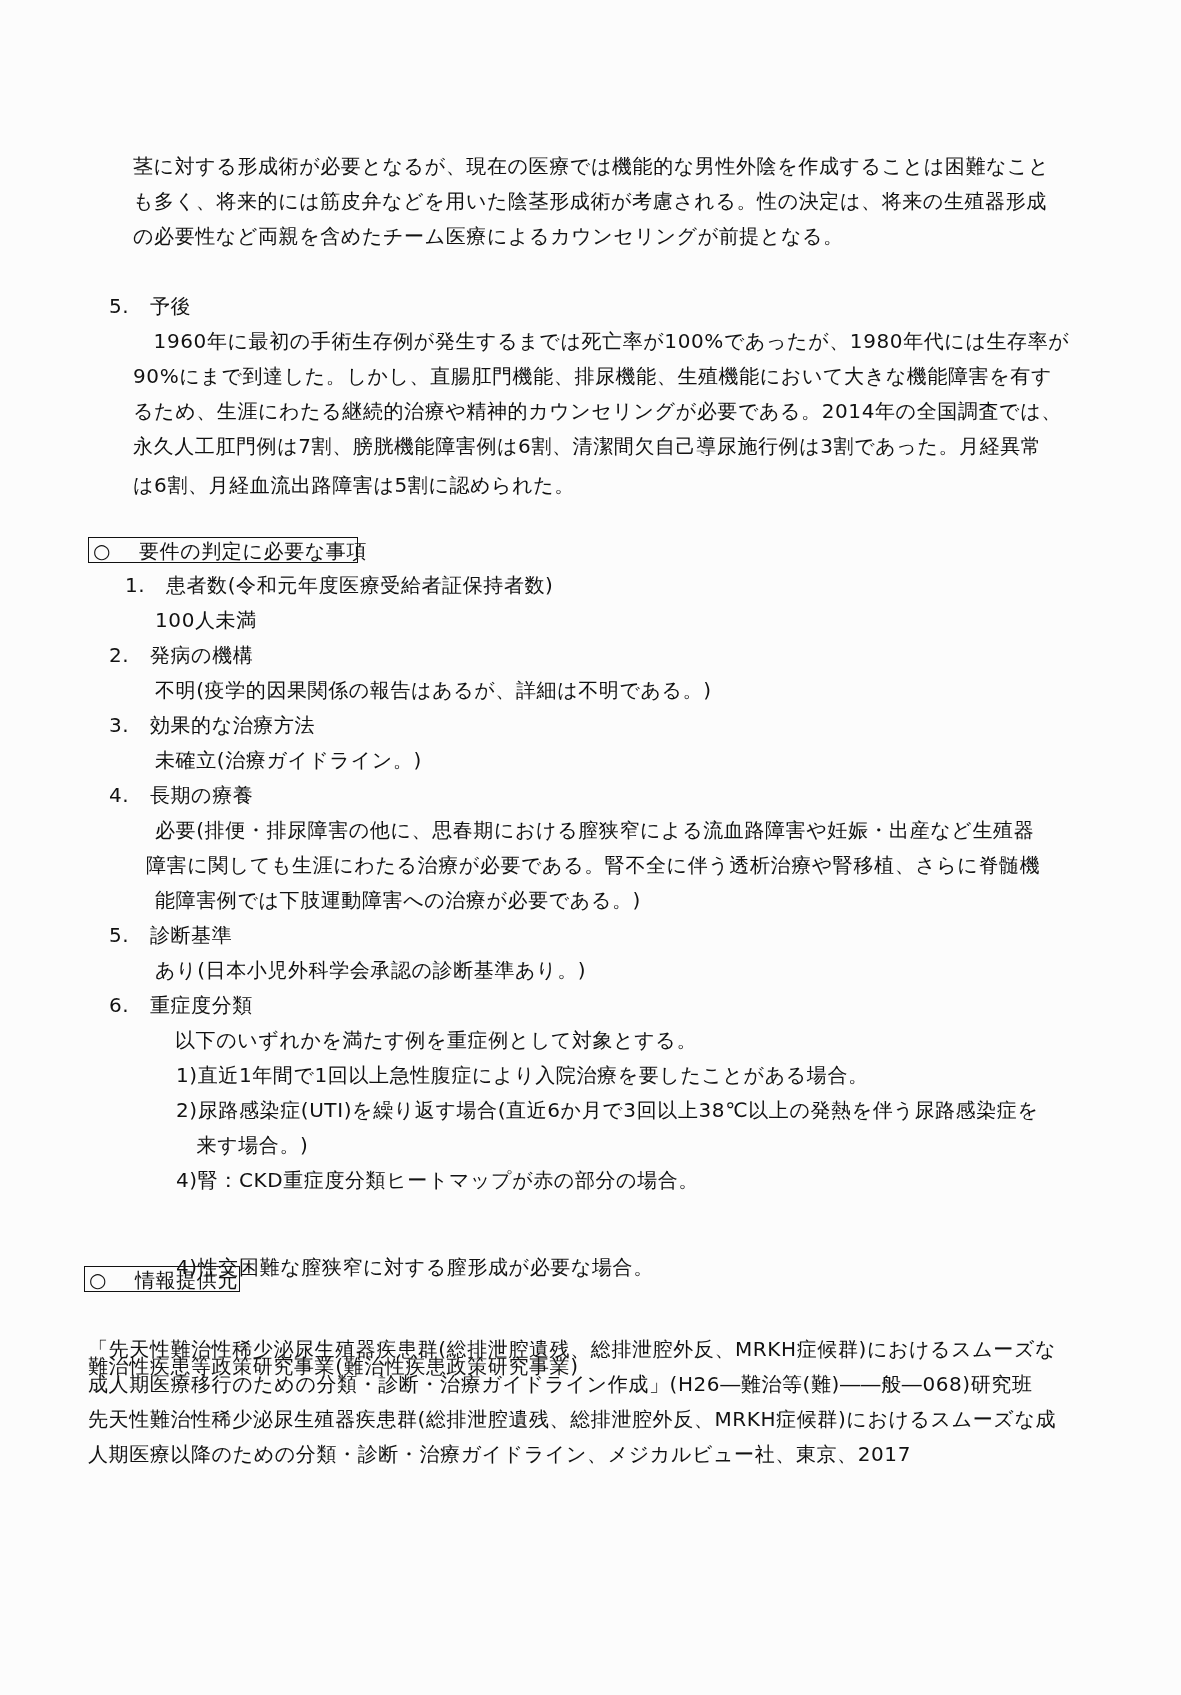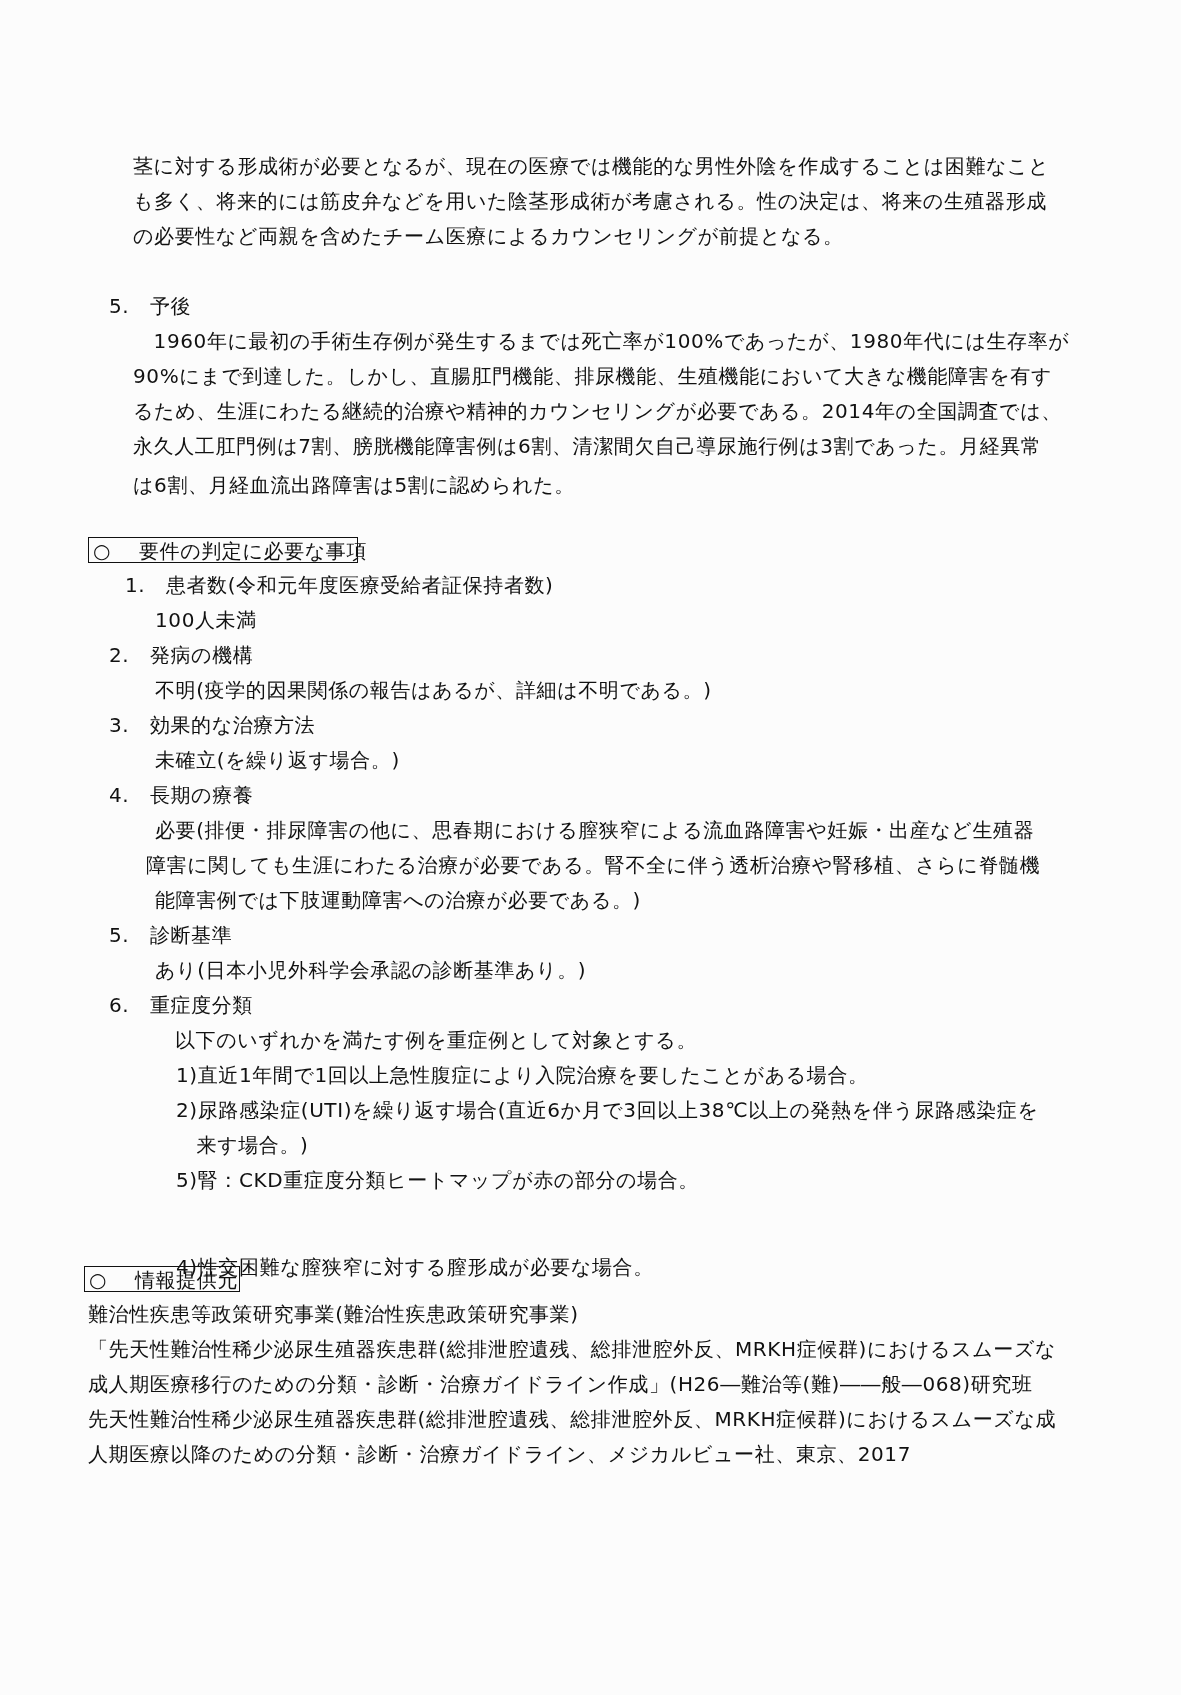--- a/index.html
+++ b/index.html
@@ -57,44 +57,44 @@
     <span class="circ">○</span><span>要件の判定に必要な事項</span>
   </div>
 
   <div class="line" style="left:125px; top:572px;">1.　患者数(令和元年度医療受給者証保持者数)</div>
   <div class="line" style="left:155px; top:607px;">100人未満</div>
 
   <div class="line" style="left:109px; top:642px;">2.　発病の機構</div>
   <div class="line" style="left:155px; top:677px;">不明(疫学的因果関係の報告はあるが、詳細は不明である。)</div>
 
   <div class="line" style="left:109px; top:712px;">3.　効果的な治療方法</div>
-  <div class="line" style="left:155px; top:747px;">未確立(を繰り返す場合。)</div>
+  <div class="line" style="left:155px; top:747px;">未確立(治療ガイドライン。)</div>
 
   <div class="line" style="left:109px; top:782px;">4.　長期の療養</div>
   <div class="line" style="left:155px; top:817px;">必要(排便・排尿障害の他に、思春期における膣狭窄による流血路障害や妊娠・出産など生殖器</div>
   <div class="line" style="left:146px; top:852px;">障害に関しても生涯にわたる治療が必要である。腎不全に伴う透析治療や腎移植、さらに脊髄機</div>
   <div class="line" style="left:155px; top:887px;">能障害例では下肢運動障害への治療が必要である。)</div>
 
   <div class="line" style="left:109px; top:922px;">5.　診断基準</div>
   <div class="line" style="left:155px; top:957px;">あり(日本小児外科学会承認の診断基準あり。)</div>
 
   <div class="line" style="left:109px; top:992px;">6.　重症度分類</div>
   <div class="line" style="left:155px; top:1027px;margin-left:20px;">以下のいずれかを満たす例を重症例として対象とする。</div>
 
   <div>
     <div class="line" style="left:176px; top:1062px;">1)直近1年間で1回以上急性腹症により入院治療を要したことがある場合。</div>
     <div class="line" style="left:176px; top:1097px;">2)尿路感染症(UTI)を繰り返す場合(直近6か月で3回以上38℃以上の発熱を伴う尿路感染症を</div>
     <div class="line" style="left:176px; top:1132px;">　来す場合。)</div>
-    <div class="line" style="left:176px; top:1167px;">5)腎：CKD重症度分類ヒートマップが赤の部分の場合。</div>
+    <div class="line" style="left:176px; top:1167px;">4)腎：CKD重症度分類ヒートマップが赤の部分の場合。</div>
     <div class="line" style="left:176px; top:1254px;">4)性交困難な膣狭窄に対する膣形成が必要な場合。</div>
   </div>
 </div>
 
 <div>
   <div class="boxed" style="left:84px; top:1266px; width:156px;">
     <span class="circ">○</span><span>情報提供元</span>
   </div>
-  <div class="line" style="left:88px; top:1301px;">難治性疾患等政策研究事業(難治性疾患政策研究事業)</div>
+  <div class="line" style="left:88px; top:1353px;">難治性疾患等政策研究事業(難治性疾患政策研究事業)</div>
   <div class="line" style="left:88px; top:1336px;">「先天性難治性稀少泌尿生殖器疾患群(総排泄腔遺残、総排泄腔外反、MRKH症候群)におけるスムーズな</div>
   <div class="line" style="left:88px; top:1371px;">成人期医療移行のための分類・診断・治療ガイドライン作成」(H26―難治等(難)――般―068)研究班</div>
   <div class="line" style="left:88px; top:1406px;">先天性難治性稀少泌尿生殖器疾患群(総排泄腔遺残、総排泄腔外反、MRKH症候群)におけるスムーズな成</div>
   <div class="line" style="left:88px; top:1441px;">人期医療以降のための分類・診断・治療ガイドライン、メジカルビュー社、東京、2017</div>
 </div>
 
 </body></html>

